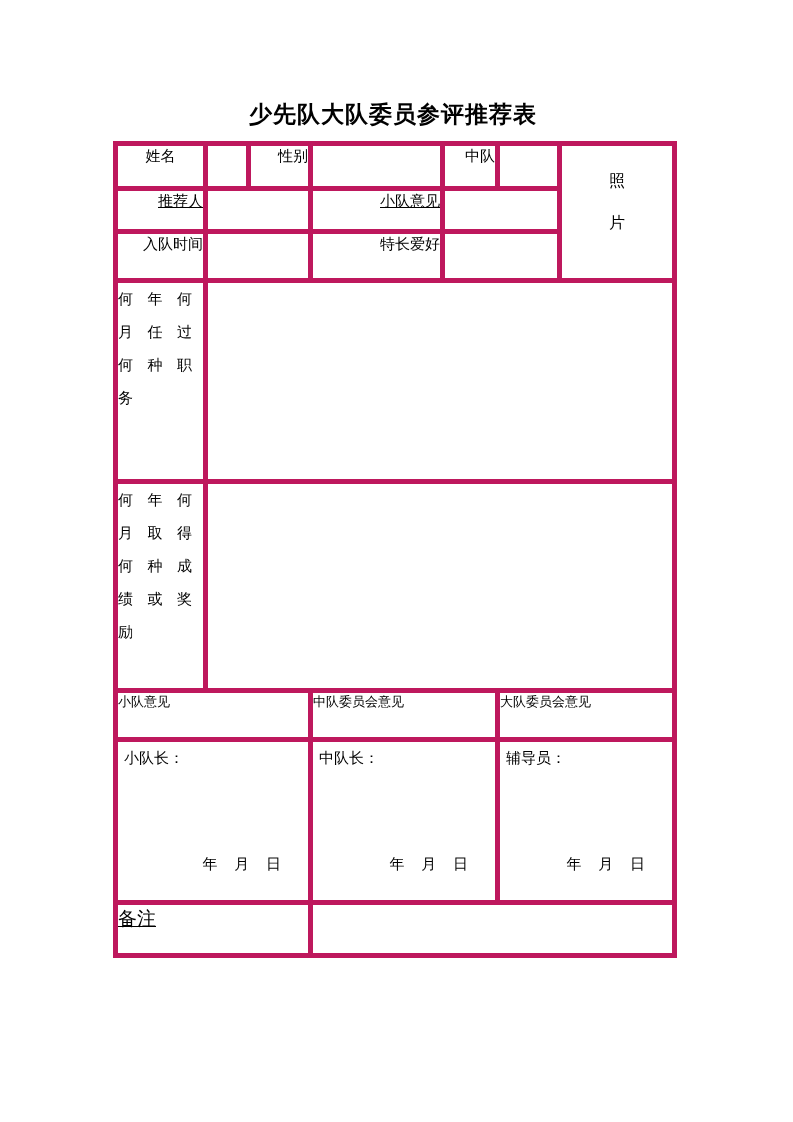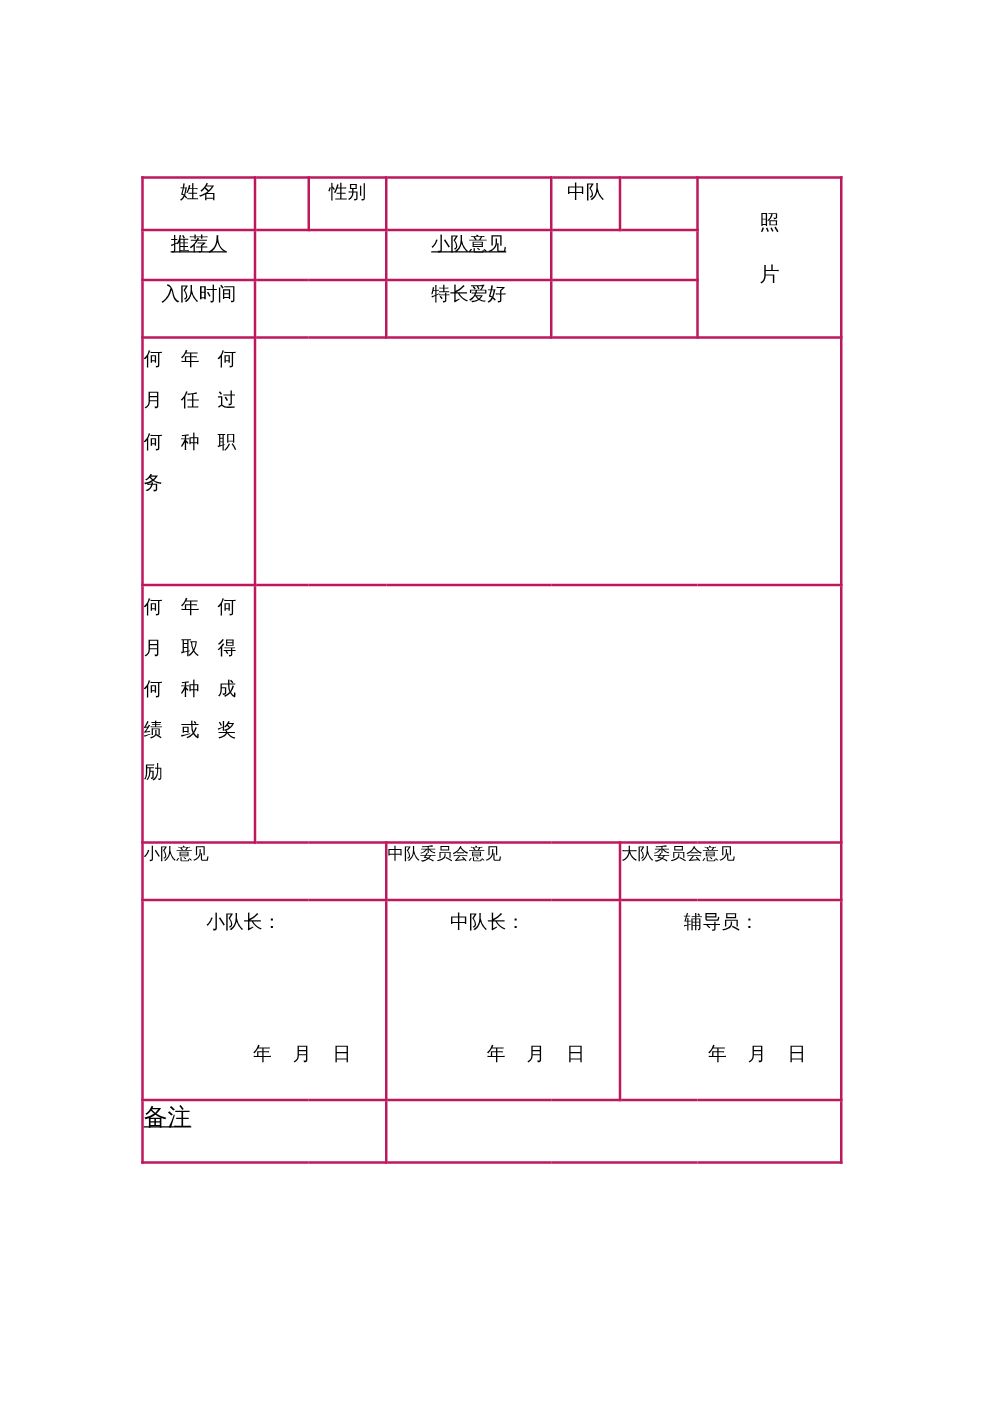--- a/index.html
+++ b/index.html
@@ -40,37 +40,37 @@
     position: absolute;
     left: 113px;
     top: 141px;
     width: 559px;
     border-collapse: collapse;
     table-layout: fixed;
     font-size: 15px;
     line-height: 1.45;
   }
   table.form td {
-    border: 2px solid #be185d;
+    border: 5px solid #be185d;
     padding: 0;
     vertical-align: top;
     font-weight: normal;
   }
 
   .cell-pad {
     padding: 4px 5px 4px 5px;
   }
 
   
   .h-center {
     text-align: center;
     vertical-align: middle;
   }
   .h-left {
-    text-align: center;
+    text-align: right;
     vertical-align: middle;
   }
 
   td.r1 { height: 40px; }
   td.r2 { height: 38px; text-decoration: underline; }
   td.r3 { height: 44px; }
 
   .photo-cell {
     text-align: center;
     vertical-align: middle;
@@ -111,21 +111,20 @@
 
   .sign-cell {
     height: 158px;
     position: relative;
     vertical-align: top;
   }
   .sign-name {
     display: block;
     padding: 6px 0 0 6px;
     font-size: 15px;
-    margin-left: 44px;
   }
   .sign-date {
     position: absolute;
     right: 21px;
     bottom: 24px;
     font-size: 15px;
     letter-spacing: 6px;
     white-space: nowrap;
   }
 
@@ -135,20 +134,21 @@
     padding-left: 6px;
     font-size: 19px;
     text-decoration: underline;
   }
 </style>
 </head>
 <body>
 
 <div class="page">
 
+  <div class="doc-title">少先队大队委员参评推荐表</div>
 
   <table class="form">
     <colgroup>
       <col style="width:90px">
       <col style="width:43px">
       <col style="width:62px">
       <col style="width:132px">
       <col style="width:55px">
       <col style="width:62px">
       <col style="width:115px">

